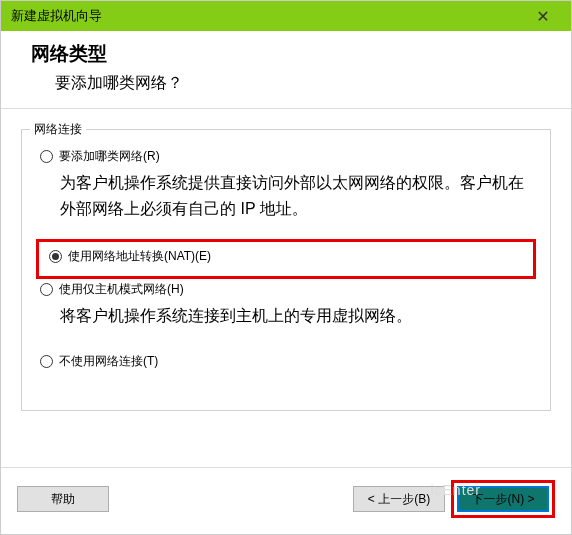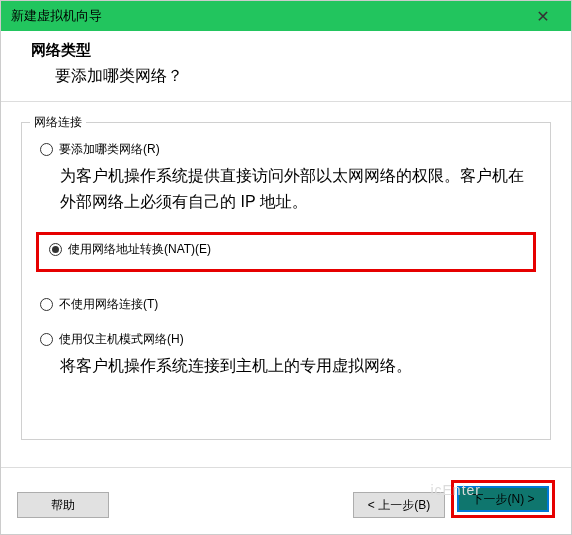--- a/index.html
+++ b/index.html
@@ -18,45 +18,45 @@
   border: 1px solid #ccc;
   display: flex;
   flex-direction: column;
 }
 .titlebar {
   display: flex;
   align-items: center;
   justify-content: space-between;
   padding: 4px 8px 4px 10px;
   height: 30px;
-  background: #22c55e;
+  background: #84cc16;
 }
 .titlebar-text { font-size: 13px; }
 .close-btn {
   width: 40px;
   height: 26px;
   display: flex;
   align-items: center;
   justify-content: center;
   font-size: 16px;
   color: #333;
 }
 .header {
   padding: 10px 20px 14px 30px;
   border-bottom: 1px solid #ddd;
 }
-.header-title { font-size: 15px; font-weight: bold; margin-bottom: 6px; }
+.header-title { font-size: 19px; font-weight: bold; margin-bottom: 6px; }
 .header-sub { font-size: 16px; padding-left: 24px; }
 .content {
   flex: 1;
   padding: 20px 20px 10px 20px;
 }
 .groupbox {
   border: 1px solid #d0d0d0;
-  height: 318px;
+  height: 282px;
   position: relative;
   padding: 18px 14px 14px 14px;
 }
 .group-legend {
   position: absolute;
   top: -9px;
   left: 8px;
   background: #fff;
   padding: 0 4px;
   font-size: 12px;
@@ -97,21 +97,21 @@
 .highlight-sel {
   border: 3px solid #e60000;
   padding: 6px;
   margin-bottom: 2px;
 }
 .highlight-sel .option { margin-bottom: 0; }
 .footer {
   border-top: 1px solid #ddd;
   padding: 12px 16px 16px 16px;
   display: flex;
-  align-items: flex-end;
+  align-items: center;
   gap: 6px;
 }
 .footer-spacer { flex: 1; }
 .btn {
   min-width: 92px;
   height: 26px;
   background: #e1e1e1;
   border: 1px solid #adadad;
   font-size: 12px;
   font-family: inherit;
@@ -166,33 +166,33 @@
 
       <div class="highlight-sel">
         <div class="option">
           <div class="option-head">
             <span class="radio checked"></span>
             <span class="opt-label">使用网络地址转换(NAT)(E)</span>
           </div>
         </div>
       </div>
 
+      <div class="option">
+        <div class="option-head">
+          <span class="radio"></span>
+          <span class="opt-label">使用仅主机模式网络(H)</span>
+        </div>
+        <div class="opt-desc">将客户机操作系统连接到主机上的专用虚拟网络。</div>
+      </div>
+
       <div class="option" style="margin-top:24px;">
         <div class="option-head">
           <span class="radio"></span>
           <span class="opt-label">不使用网络连接(T)</span>
         </div>
-      </div>
-
-      <div class="option">
-        <div class="option-head">
-          <span class="radio"></span>
-          <span class="opt-label">使用仅主机模式网络(H)</span>
-        </div>
-        <div class="opt-desc">将客户机操作系统连接到主机上的专用虚拟网络。</div>
       </div>
 
     </div>
   </div>
 
   <div class="footer">
     <button class="btn">帮助</button>
     <div class="footer-spacer"></div>
     <button class="btn">&lt; 上一步(B)</button>
     <span class="highlight-next">

